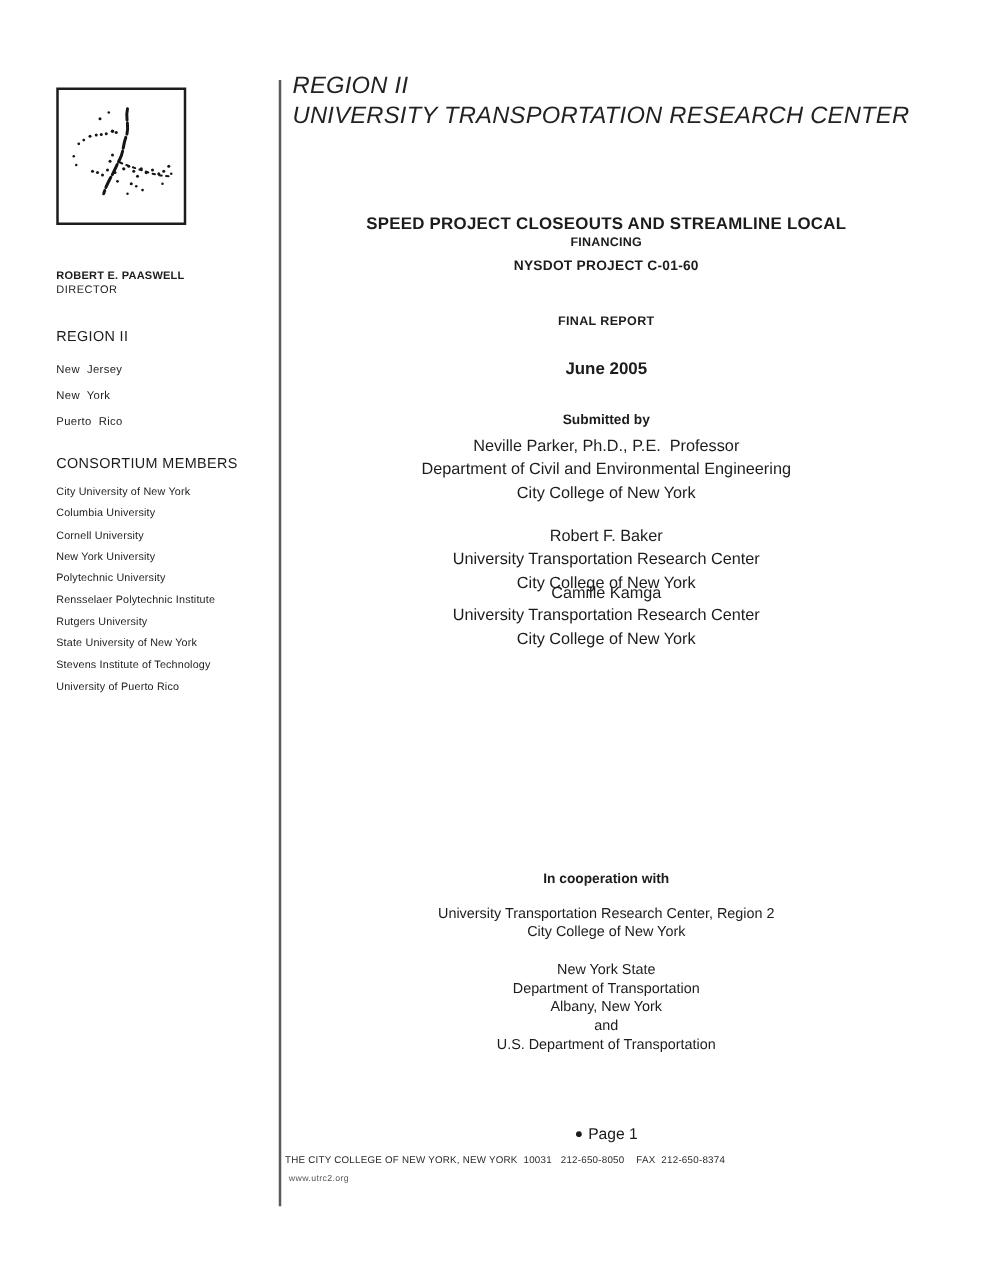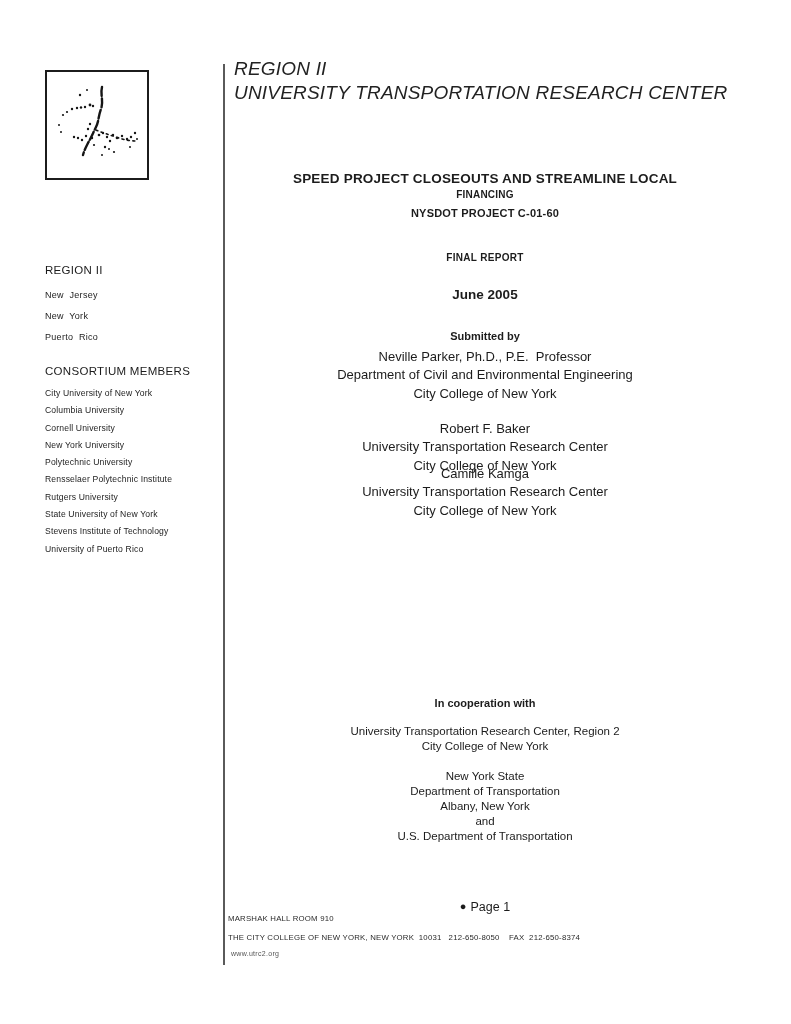--- a/index.html
+++ b/index.html
@@ -101,20 +101,24 @@
         <circle cx="83" cy="72" r="1"></circle>
           <circle cx="47" cy="70" r="1.1"></circle>
         <circle cx="43" cy="49" r="1.2"></circle>
           <circle cx="41" cy="54" r="1.2"></circle>
       </g>
       <path d="M55,12 C53,20 57,26 54,34 C51,42 52,46 49,52 C46,58 44,63 41,68 C39,72 37,76 36,80" fill="none" stroke="#151515" stroke-width="2.4" stroke-linecap="round" stroke-dasharray="9 2.5"></path>
       <path d="M49,55 C56,58 63,60 72,63 C78,65 84,66 90,66" fill="none" stroke="#151515" stroke-width="1.6" stroke-linecap="round" stroke-dasharray="2 3.5"></path>
     </svg>
   </div>
 
+  <div class="sidebar">
+    <div class="director-name">ROBERT E. PAASWELL</div>
+    <div class="director-title">DIRECTOR</div>
+  </div>
 
   <div class="region-block">
     <div class="side-heading">REGION II</div>
     <div style="margin-top:8px;">
       <div class="region-item">New&nbsp; Jersey</div>
       <div class="region-item">New&nbsp; York</div>
       <div class="region-item">Puerto&nbsp; Rico</div>
     </div>
   </div>
 
@@ -180,18 +184,17 @@
       <div>and</div>
       <div>U.S. Department of Transportation</div>
     </div>
 
     <div class="page-marker">
       <span class="bullet">●</span><span>Page 1</span>
     </div>
   </div>
 
   <div class="footer">
-    <div class="footer-line1">MARSHAK HALL ROOM 910</div>
     <div class="footer-line2">THE CITY COLLEGE OF NEW YORK, NEW YORK&nbsp; 10031&nbsp;&nbsp; 212-650-8050&nbsp;&nbsp;&nbsp; FAX&nbsp; 212-650-8374</div>
     <div class="footer-line3">www.utrc2.org</div>
   </div>
 
 </div>
 
 </body></html>

